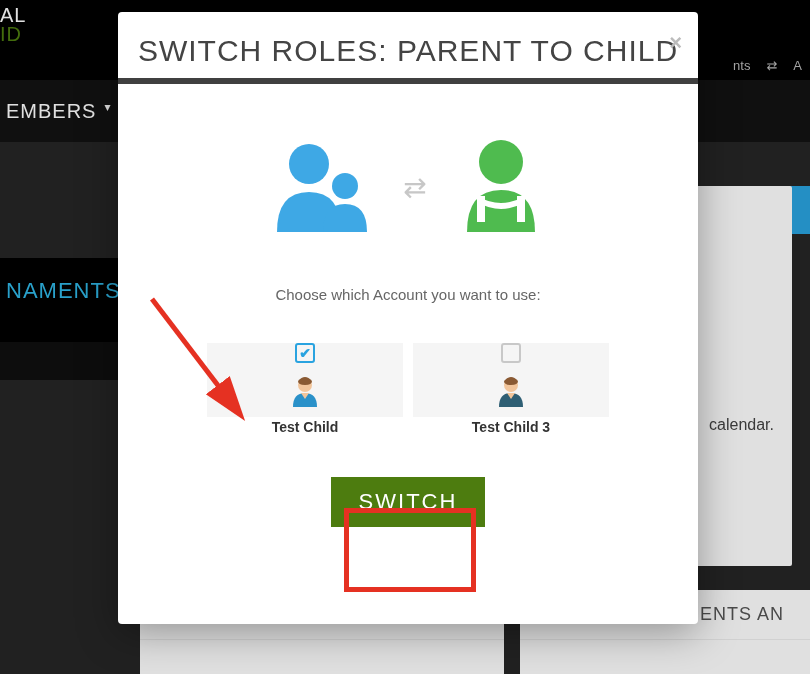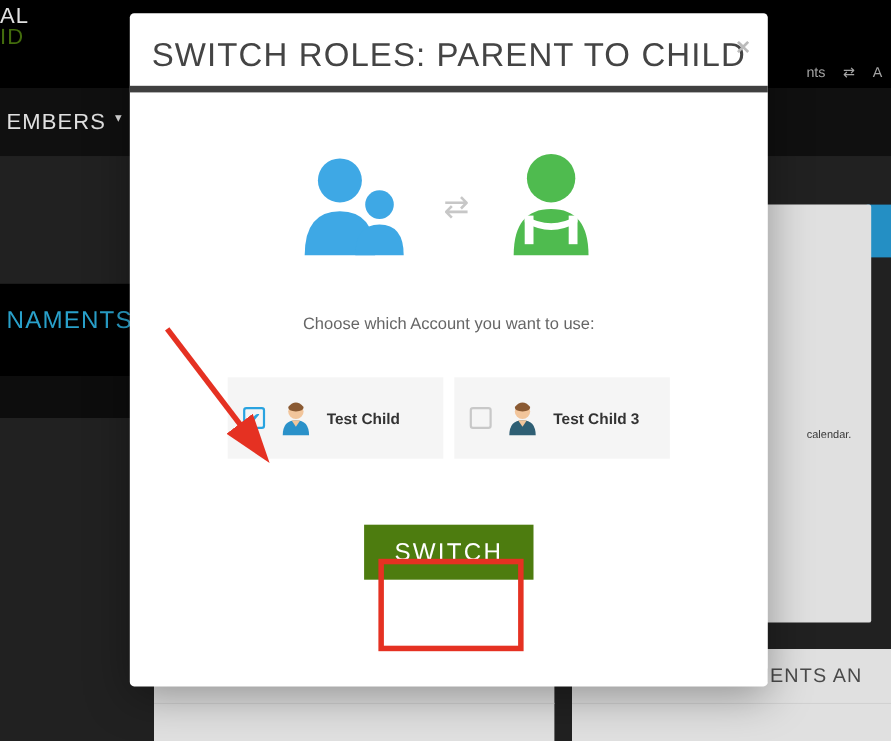--- a/index.html
+++ b/index.html
@@ -45,21 +45,21 @@
   .bg-blue-btn {
     position: absolute; top: 186px; right: 0; width: 22px; height: 48px;
     background: #29a3e0;
   }
 
   .bg-main-panel {
     position: absolute; top: 186px; left: 140px; width: 652px; height: 380px;
     background: #fff; border-radius: 2px;
   }
   .bg-calendar-text {
-    position: absolute; top: 390px; right: 36px; font-size: 10px; color: #444;
+    position: absolute; top: 416px; right: 36px; font-size: 16px; color: #444;
   }
   .bg-panel-left {
     position: absolute; top: 590px; left: 140px; width: 364px; height: 84px;
     background: #fff;
   }
   .bg-panel-right {
     position: absolute; top: 590px; left: 520px; width: 290px; height: 84px;
     background: #fff;
   }
   .bg-panel-head {
@@ -91,21 +91,21 @@
     cursor: pointer; font-weight: bold;
   }
   .modal-body { text-align: center; }
   .icon-row { margin-top: 48px; display: flex; justify-content: center; align-items: center; gap: 26px; }
   .swap-icon { color: #c7c7c7; font-size: 28px; }
   .instruction { margin-top: 44px; font-size: 15px; color: #666; }
 
   .options-row { margin-top: 40px; display: flex; justify-content: center; gap: 10px; }
   .option-card {
     width: 196px; height: 74px; background: #f5f5f5; display: flex; align-items: center;
-    padding: 0 14px; gap: 12px; cursor: pointer;
+    padding: 0 14px; gap: 12px; cursor: pointer; flex-direction: column;
   }
   .checkbox {
     width: 20px; height: 20px; border: 2px solid #c8c8c8; border-radius: 3px;
     display: flex; align-items: center; justify-content: center; flex-shrink: 0;
   }
   .checkbox.checked { border-color: #29a3e0; }
   .checkbox.checked::after { content: "✔"; color: #29a3e0; font-size: 14px; font-weight: bold; }
   .avatar { width: 32px; height: 32px; flex-shrink: 0; }
   .option-label { font-size: 14px; color: #333; font-weight: bold; }
 

